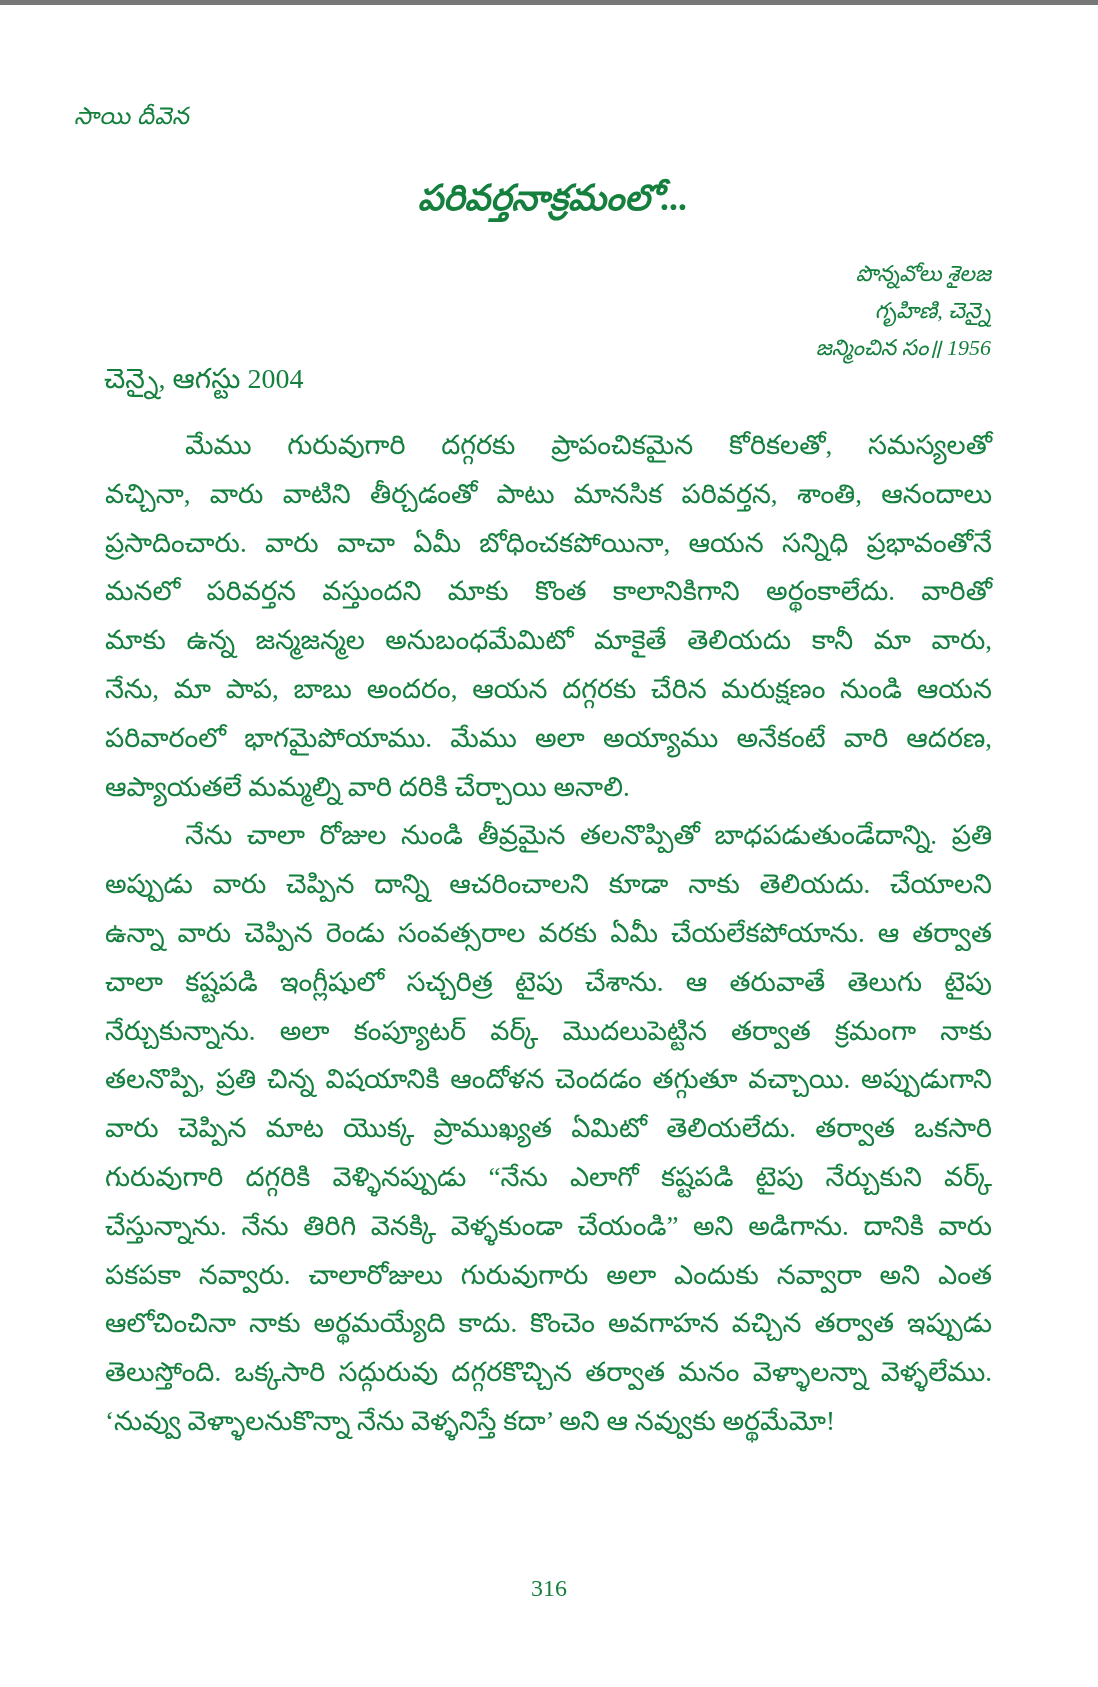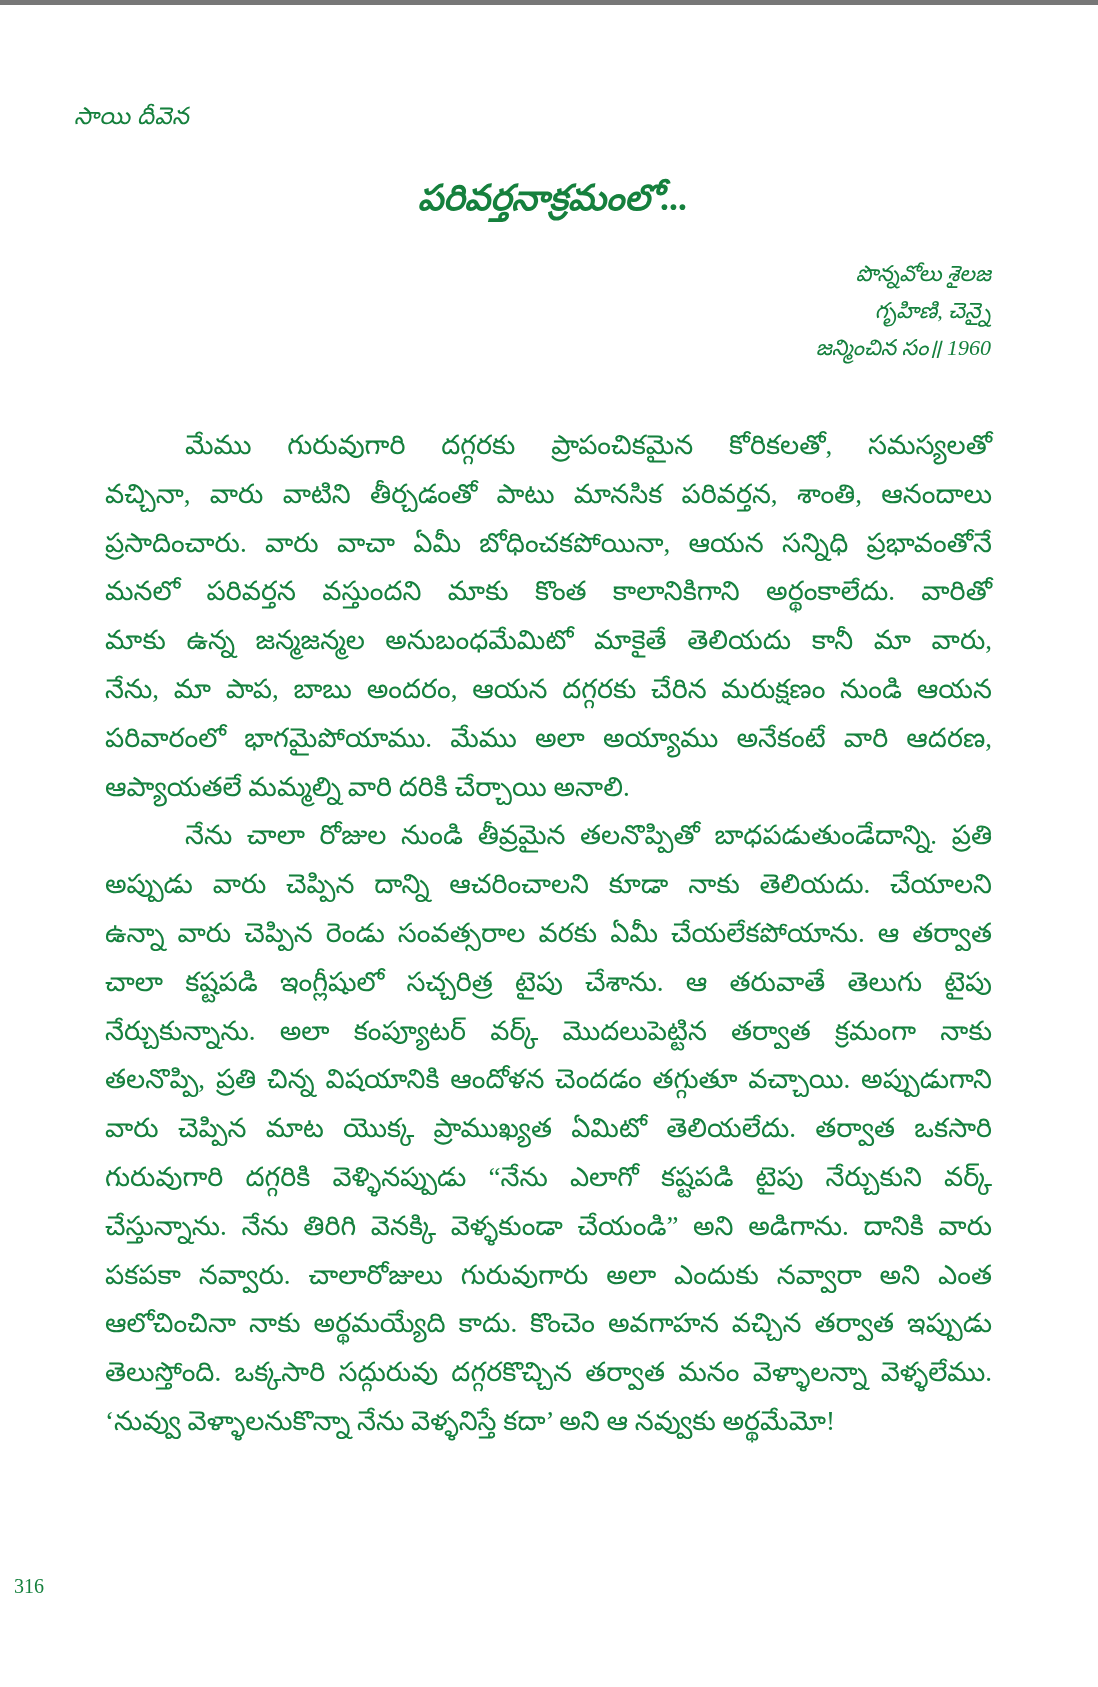--- a/index.html
+++ b/index.html
@@ -64,43 +64,44 @@
     line-height: 48.8px;
     text-align: justify;
     text-align-last: justify;
     text-justify: inter-word;
     white-space: normal;
   }
   .line.first { text-indent: 80px; }
   .line.last  { text-align-last: left; }
   .folio {
     position: absolute;
-    left: 14px;
+    left: 0;
     right: 0;
     top: 1570px;
-    text-align: left;
-    font-size: 20px;
+    text-align: center;
+    font-size: 24px;
     font-family: "Liberation Serif", serif;
   }
 </style>
 </head>
 <body>
 
 <div class="page">
 
   <div class="running-head">సాయి దీవెన</div>
 
   <h1 class="chapter-title">పరివర్తనాక్రమంలో...</h1>
 
   <div class="author-block">
     <div>పొన్నవోలు శైలజ</div>
     <div>గృహిణి, చెన్నై</div>
-    <div>జన్మించిన సం॥ 1960</div>
+    <div>జన్మించిన సం॥ 1956</div>
   </div>
 
+  <div class="dateline">చెన్నై, ఆగస్టు 2004</div>
 
   <div class="body-text">
       <div class="para">
         <div class="line first">మేము గురువుగారి దగ్గరకు ప్రాపంచికమైన కోరికలతో, సమస్యలతో</div>
         <div class="line">వచ్చినా, వారు వాటిని తీర్చడంతో పాటు మానసిక పరివర్తన, శాంతి, ఆనందాలు</div>
         <div class="line">ప్రసాదించారు. వారు వాచా ఏమీ బోధించకపోయినా, ఆయన సన్నిధి ప్రభావంతోనే</div>
         <div class="line">మనలో పరివర్తన వస్తుందని మాకు కొంత కాలానికిగాని అర్థంకాలేదు. వారితో</div>
         <div class="line">మాకు ఉన్న జన్మజన్మల అనుబంధమేమిటో మాకైతే తెలియదు కానీ మా వారు,</div>
         <div class="line">నేను, మా పాప, బాబు అందరం, ఆయన దగ్గరకు చేరిన మరుక్షణం నుండి ఆయన</div>
         <div class="line">పరివారంలో భాగమైపోయాము. మేము అలా అయ్యాము అనేకంటే వారి ఆదరణ,</div>

